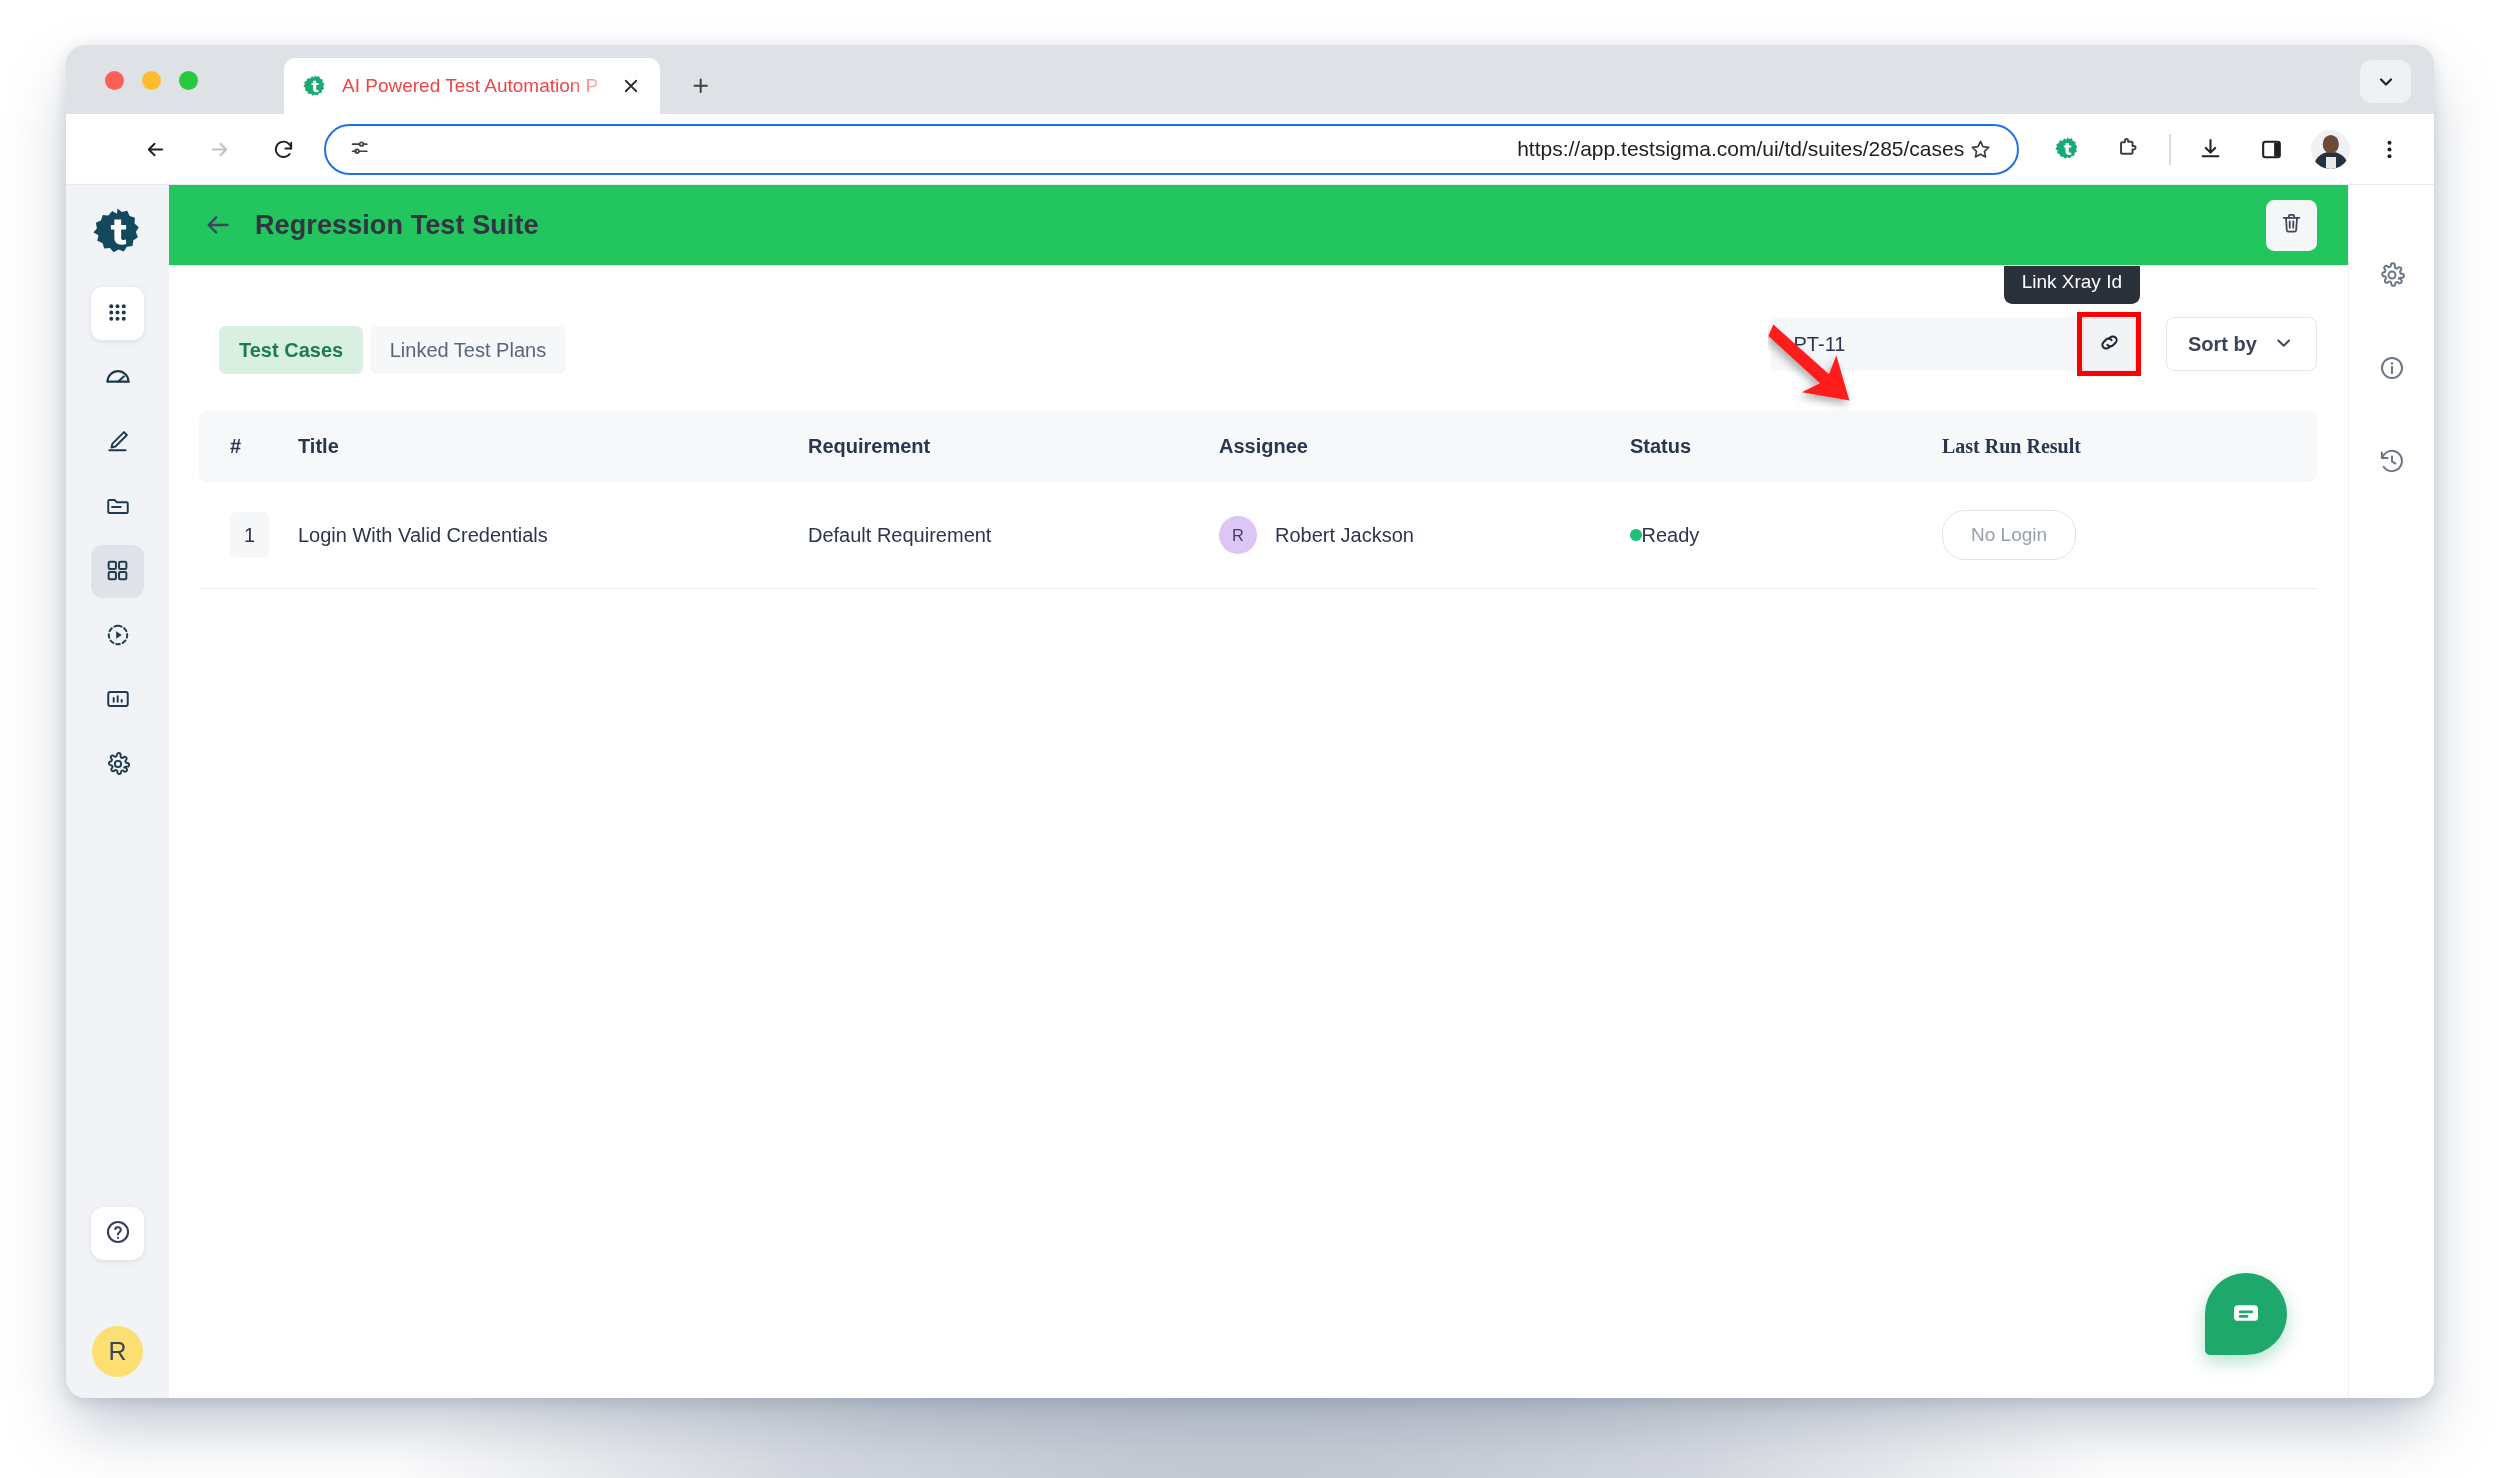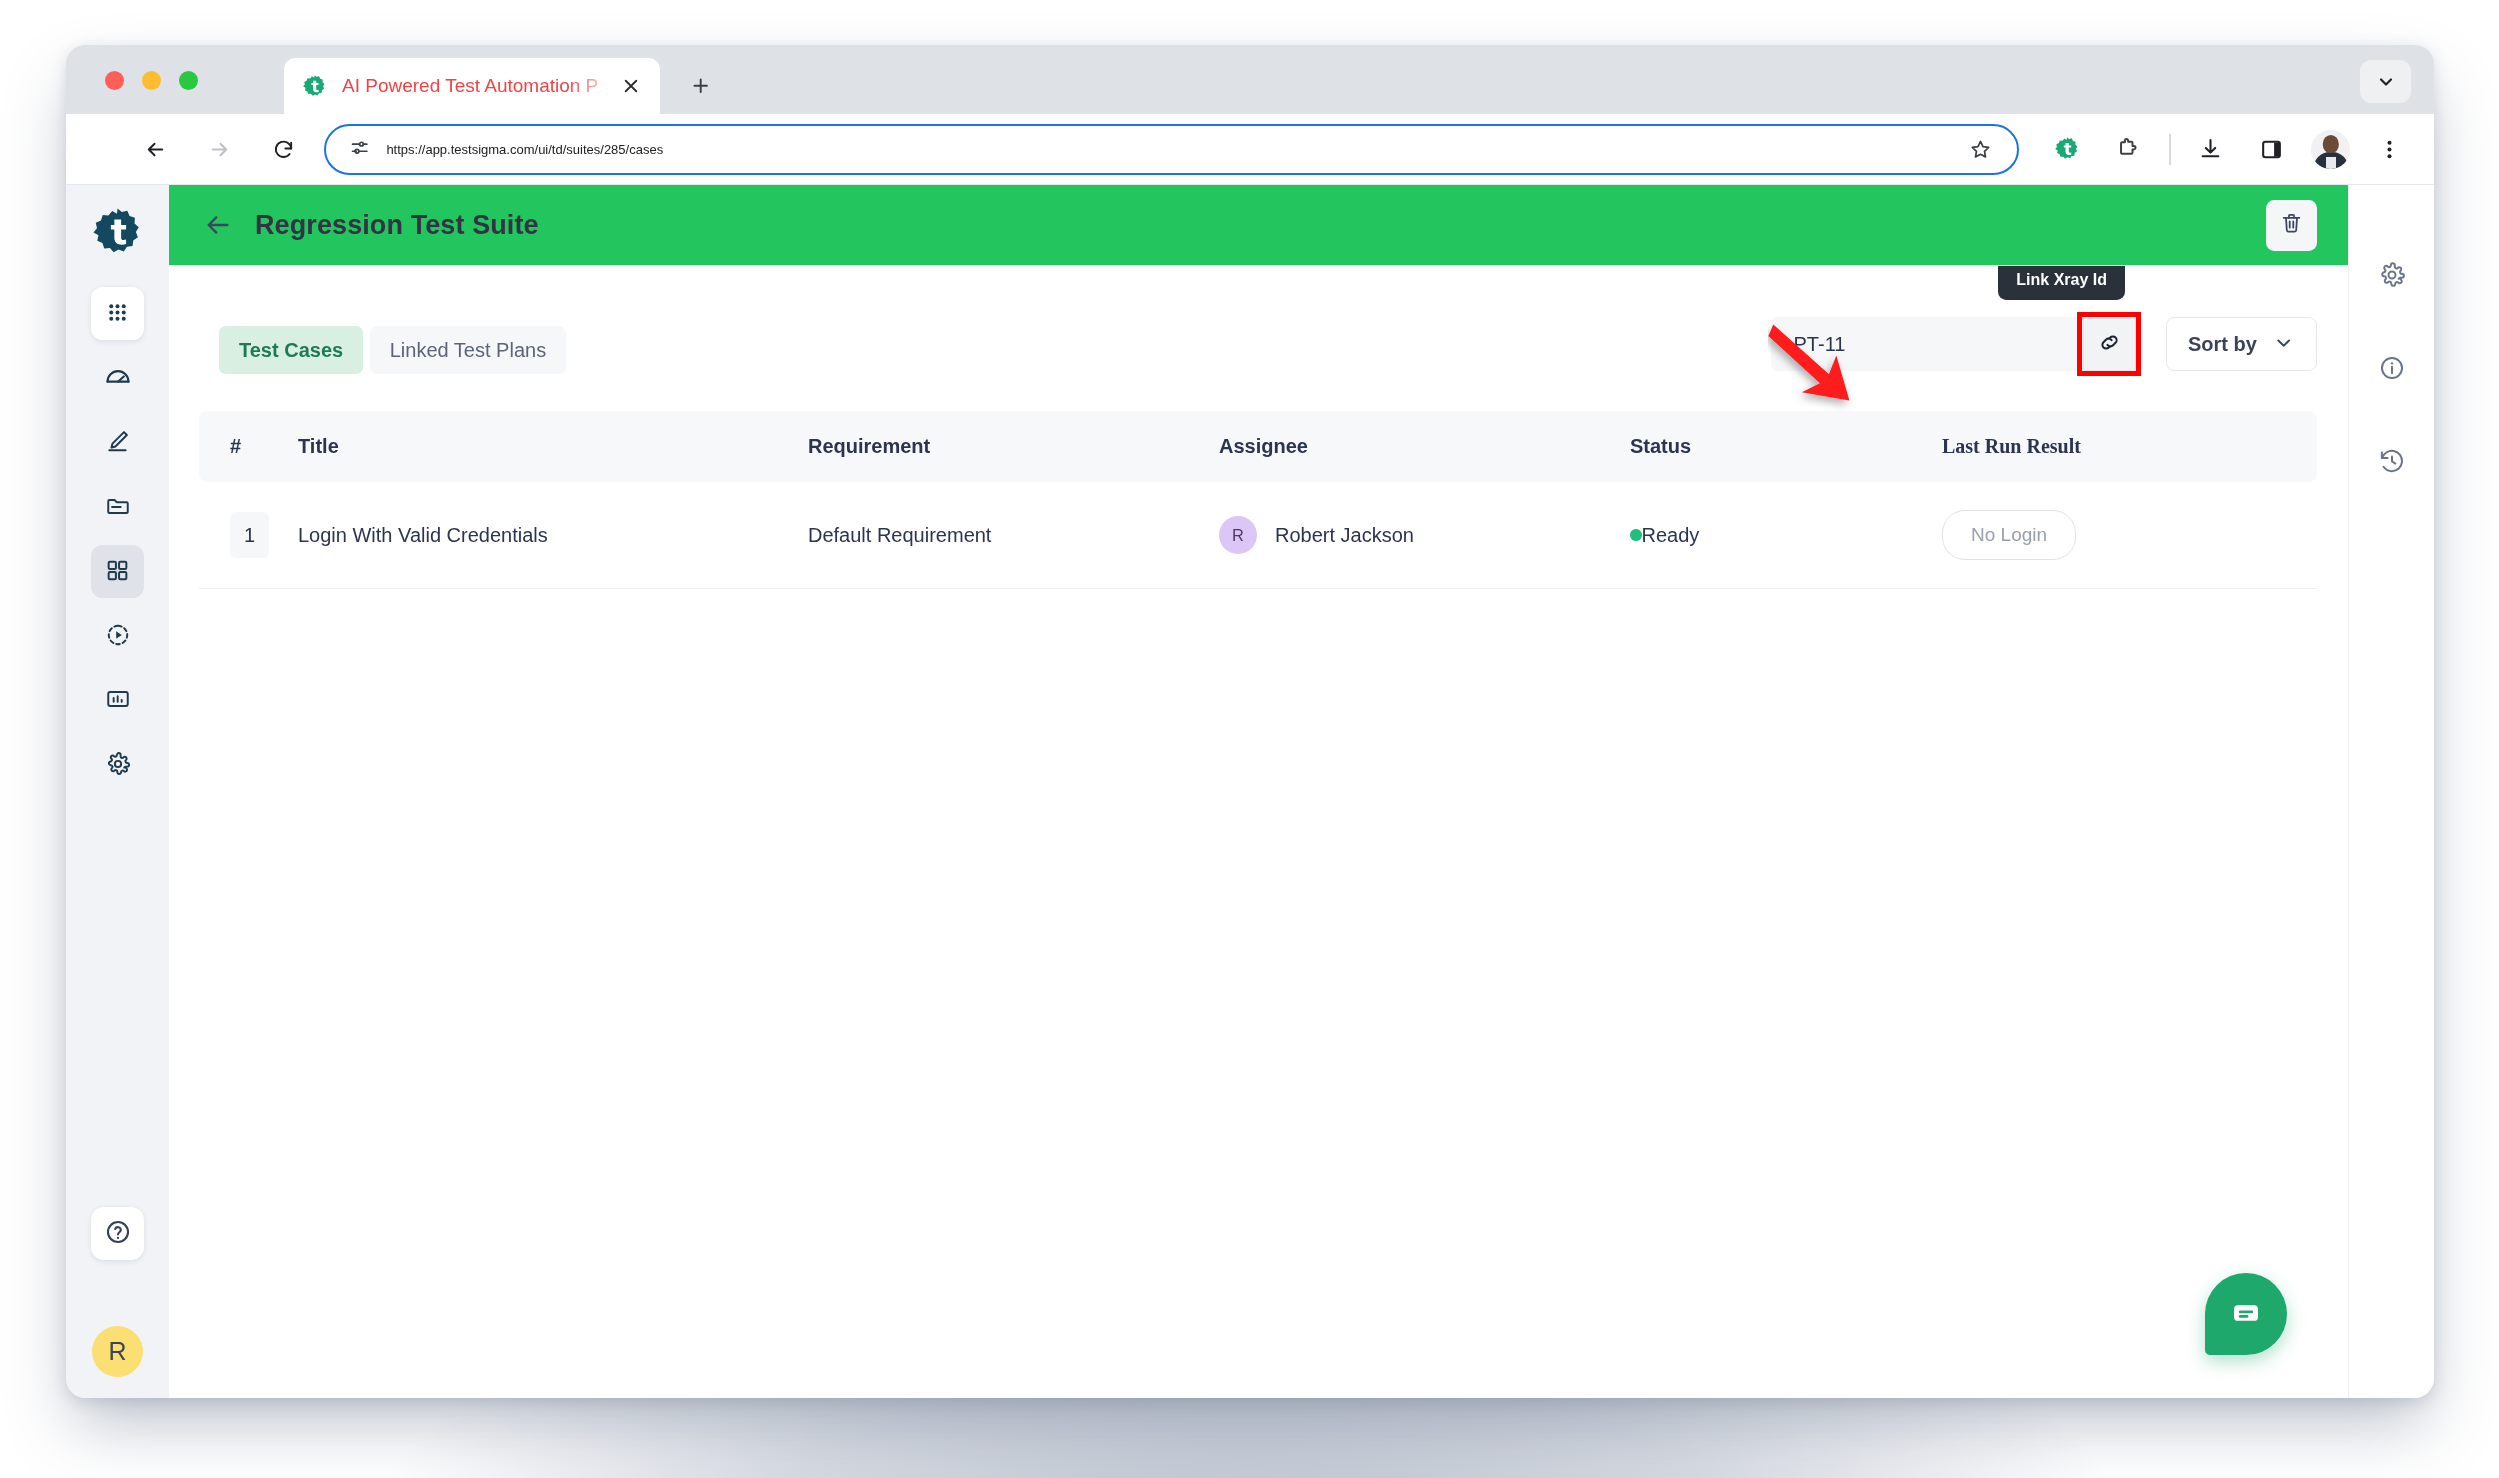--- a/index.html
+++ b/index.html
@@ -116,24 +116,25 @@
     border-radius: 28px;
     display: flex;
     align-items: center;
     padding: 0 20px 0 23px;
     margin-right: 8.2px;
     background: #fff;
   }
   #omnibox-url {
     flex: 1;
     margin-left: 16px;
-    font-size: 13px;
+    font-size: 21px;
     color: #202124;
     white-space: nowrap;
     overflow: hidden;
+    text-align: right;
   }
   #bookmark-star { flex: 0 0 33px; display: flex; align-items: center; justify-content: center; }
   .tb-icon {
     width: 43px; height: 43px;
     display: flex; align-items: center; justify-content: center;
     margin-left: 18px;
     flex: 0 0 43px;
   }
   #toolbar-divider {
     width: 1.6px; height: 31px;
@@ -324,29 +325,28 @@
     border-radius: 8.2px;
     display: flex; align-items: center;
     padding: 0 21.4px;
     gap: 16.4px;
     background: #fff;
   }
   #sort-by-label { font-size: 20px; color: #3a4358; font-weight: bold; }
 
   #xray-tooltip {
     position: absolute;
-    right: 192px;
+    right: 177px;
     top: -58px;
     background: #2b313b;
     color: #ffffff;
-    font-size: 16px;
+    font-size: 19px;
     padding: 11.5px 18px;
     border-radius: 8.2px;
     white-space: nowrap;
-    font-weight: bold;
   }
 
   
   #red-arrow {
     position: absolute;
     left: 1768px;
     top: 322px;
     width: 99px; height: 90px;
     pointer-events: none;
     z-index: 40;

